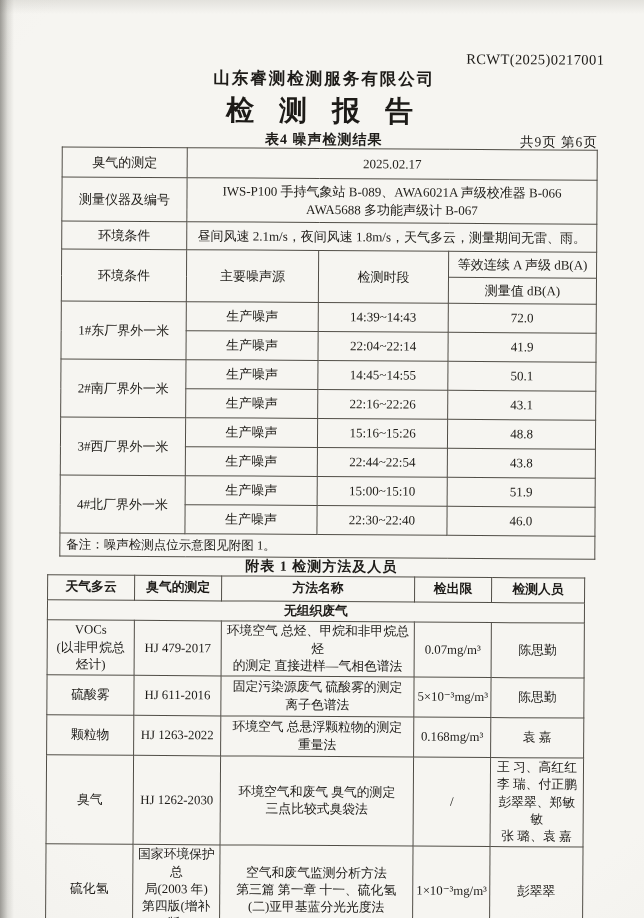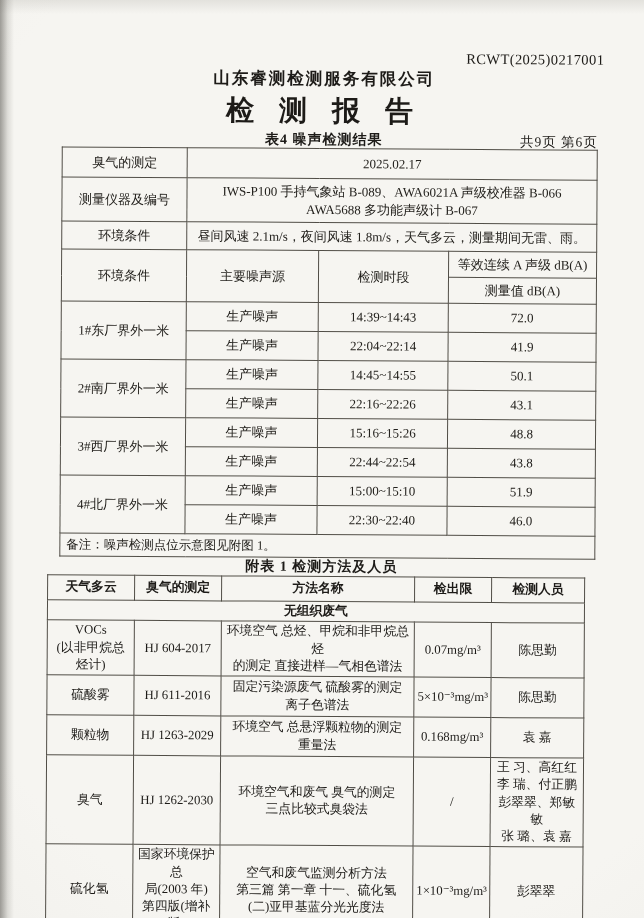--- a/index.html
+++ b/index.html
@@ -204,37 +204,37 @@
         <td>检出限</td>
         <td>检测人员</td>
       </tr>
       <tr class="m-section">
         <td colspan="5">无组织废气</td>
       </tr>
 
       <tr class="m-r1">
         <td class="pre">VOCs
 (以非甲烷总烃计)</td>
-        <td>HJ 604-2017</td>
+        <td>HJ 479-2017</td>
         <td class="pre">环境空气 总烃、甲烷和非甲烷总烃
 的测定 直接进样—气相色谱法</td>
         <td>0.07mg/m³</td>
         <td>陈思勤</td>
       </tr>
       <tr class="m-r2">
         <td>硫酸雾</td>
         <td>HJ 611-2016</td>
         <td class="pre">固定污染源废气 硫酸雾的测定
 离子色谱法</td>
         <td>5×10⁻³mg/m³</td>
         <td>陈思勤</td>
       </tr>
       <tr class="m-r3">
         <td>颗粒物</td>
-        <td>HJ 1263-2029</td>
+        <td>HJ 1263-2022</td>
         <td class="pre">环境空气 总悬浮颗粒物的测定
 重量法</td>
         <td>0.168mg/m³</td>
         <td>袁 嘉</td>
       </tr>
       <tr class="m-r4">
         <td>臭气</td>
         <td>HJ 1262-2030</td>
         <td class="pre">环境空气和废气 臭气的测定
 三点比较式臭袋法</td>

